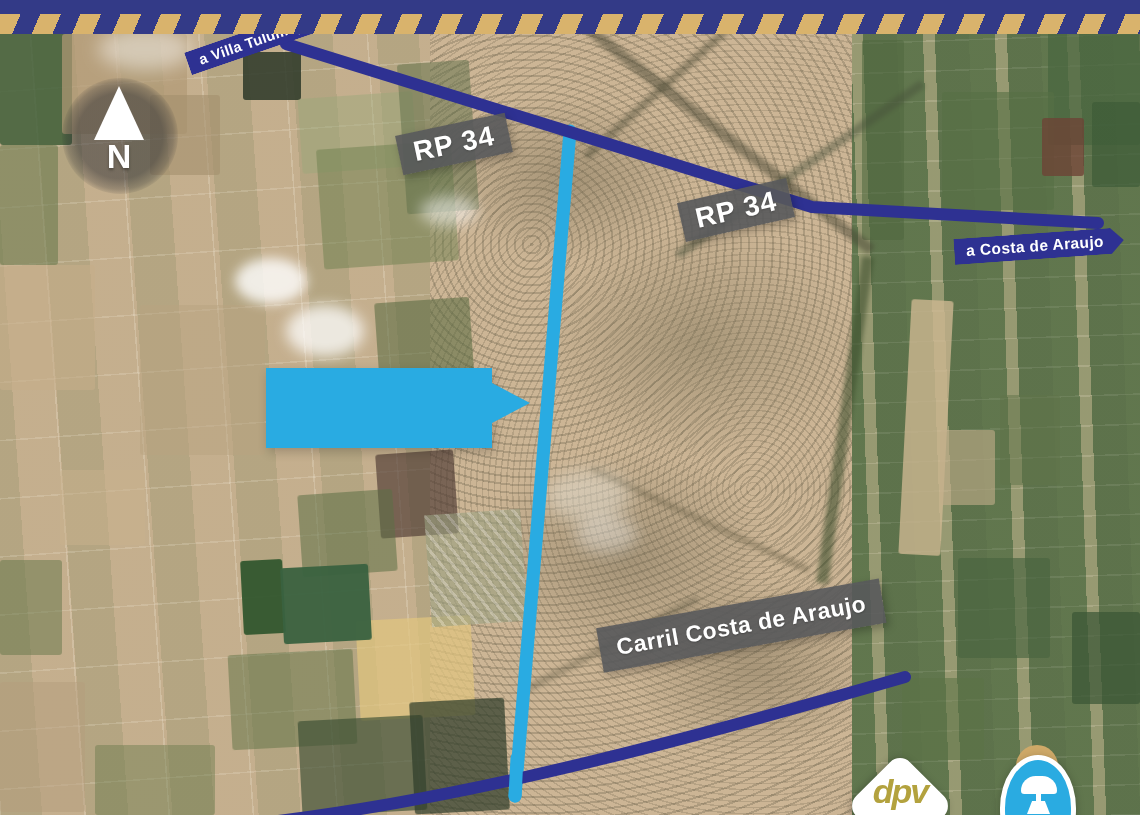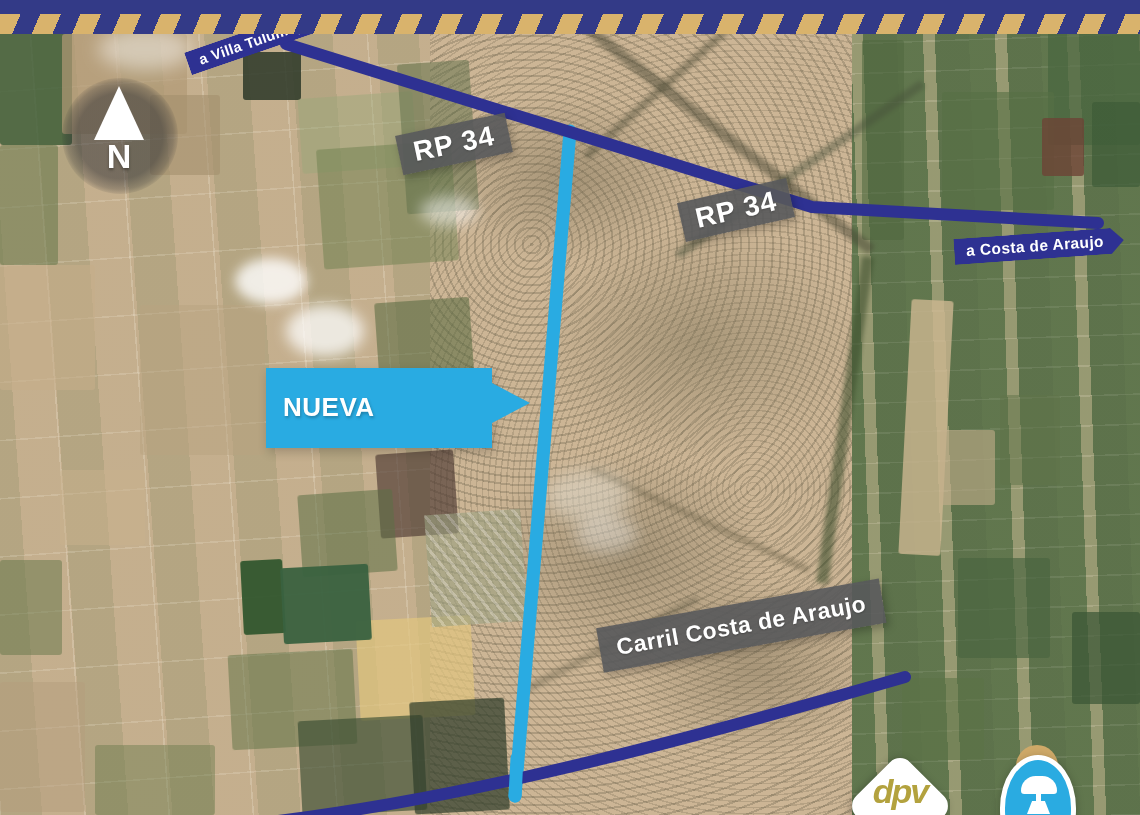--- a/index.html
+++ b/index.html
@@ -181,21 +181,20 @@
   <div class="compass-arrow"></div>
   <div class="compass-n">N</div>
 
   <div class="map-label lbl-navy lbl-villa">a Villa Tulumaya</div>
   <div class="map-label lbl-gray lbl-rp34-a">RP 34</div>
   <div class="map-label lbl-gray lbl-rp34-b">RP 34</div>
   <div class="map-label lbl-navy lbl-costa">a Costa de Araujo</div>
   <div class="map-label lbl-gray lbl-carril">Carril Costa de Araujo</div>
 
   <div class="callout">
-    <span>NUEVA</span>
   </div>
   <div class="callout-pointer"></div>
 
   <div class="tb-solid"></div>
   <div class="tb-stripes"></div>
 
   <div class="dpv-diamond"></div>
   <div class="dpv-text">dpv</div>
   <div class="lav-sun"></div>
   <div class="lav-egg"></div>

